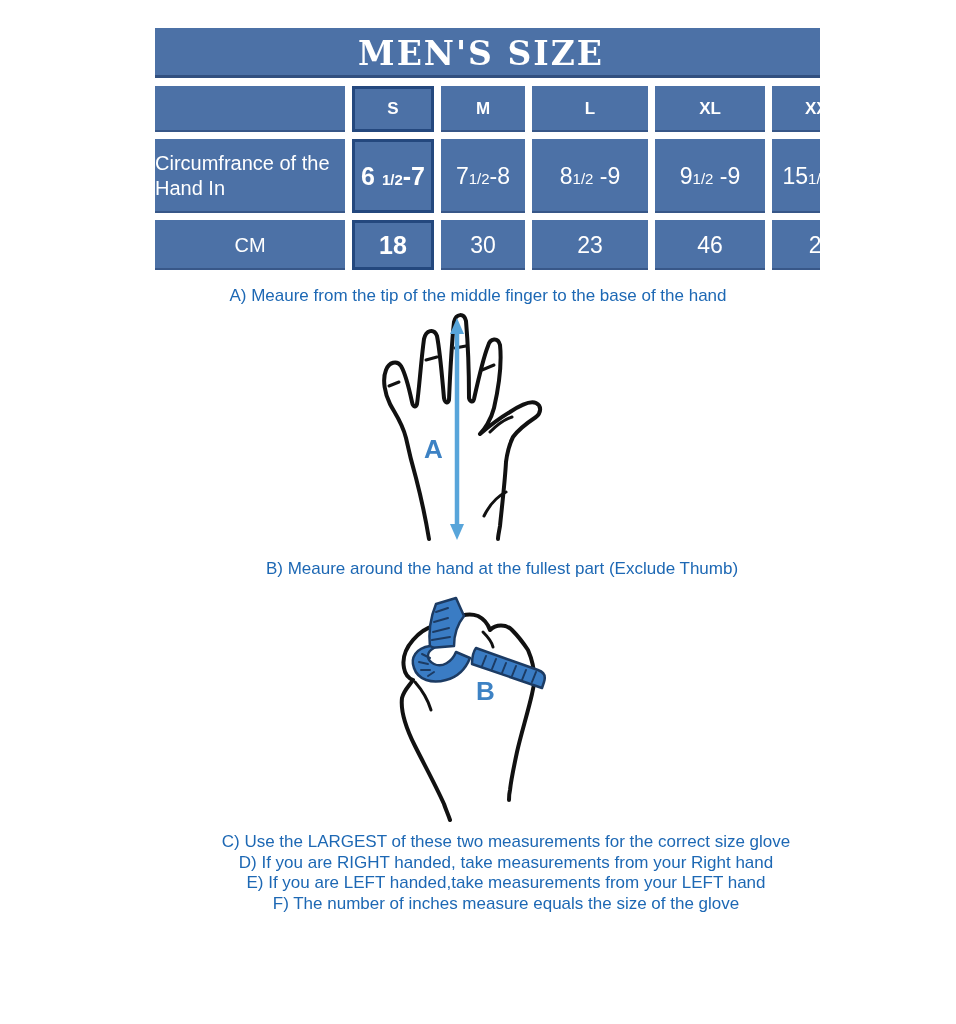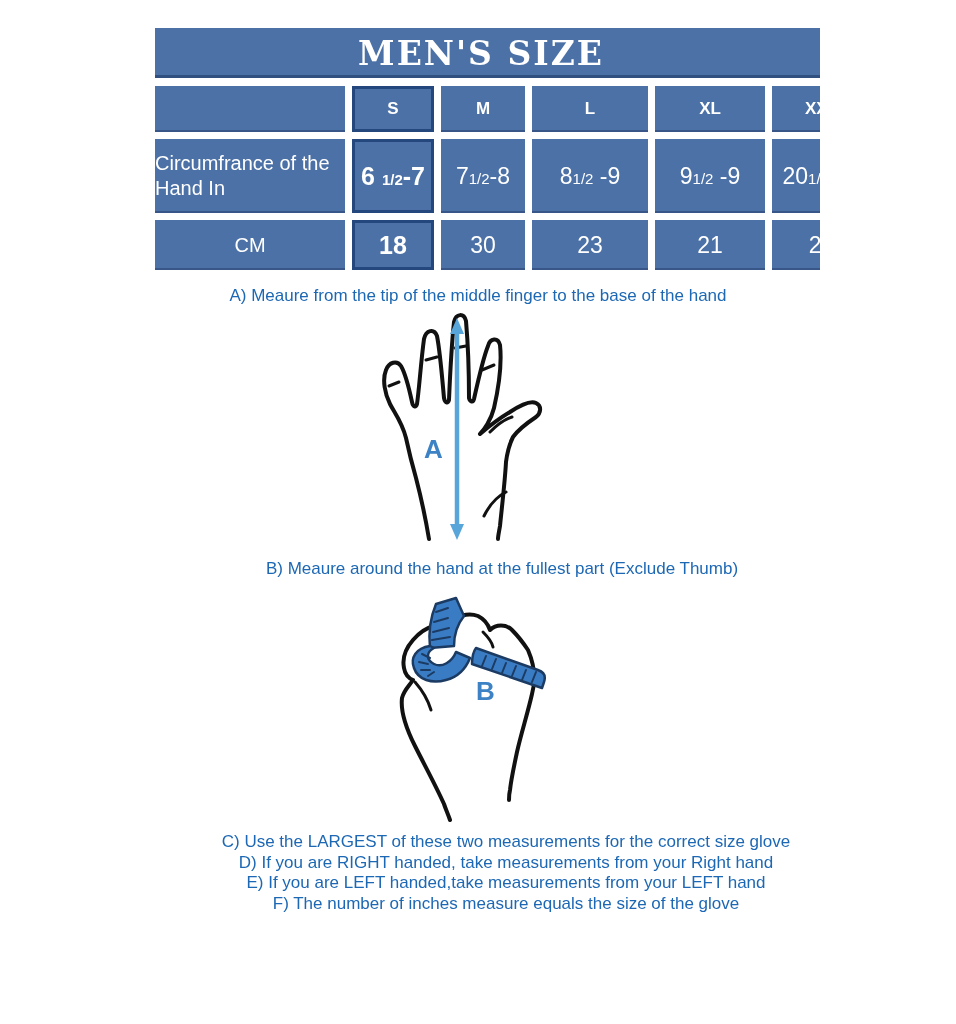--- a/index.html
+++ b/index.html
@@ -68,34 +68,34 @@
         <div class="cell ">
           <span class="val"><span>7</span><span class="frac">1/2</span><span>-8</span></span>
         </div>
         <div class="cell ">
           <span class="val"><span>8</span><span class="frac">1/2</span><span> -9</span></span>
         </div>
         <div class="cell ">
           <span class="val"><span>9</span><span class="frac">1/2</span><span> -9</span></span>
         </div>
         <div class="cell ">
-          <span class="val"><span>20</span><span class="frac">1/2</span><span>-11</span></span>
+          <span class="val"><span>15</span><span class="frac">1/2</span><span>-11</span></span>
         </div>
         <div class="cell row-label">CM</div>
         <div class="cell  hl">
           <span class="val">18</span>
         </div>
         <div class="cell ">
           <span class="val">30</span>
         </div>
         <div class="cell ">
           <span class="val">23</span>
         </div>
         <div class="cell ">
-          <span class="val">21</span>
+          <span class="val">46</span>
         </div>
         <div class="cell ">
           <span class="val">28</span>
         </div>
       </div>
   </div>
 
   <div class="caption caption-a">A) Meaure from the tip of the middle finger to the base of the hand</div>
 
   <svg class="hand-svg" width="200" height="244" viewBox="0 0 200 244">

